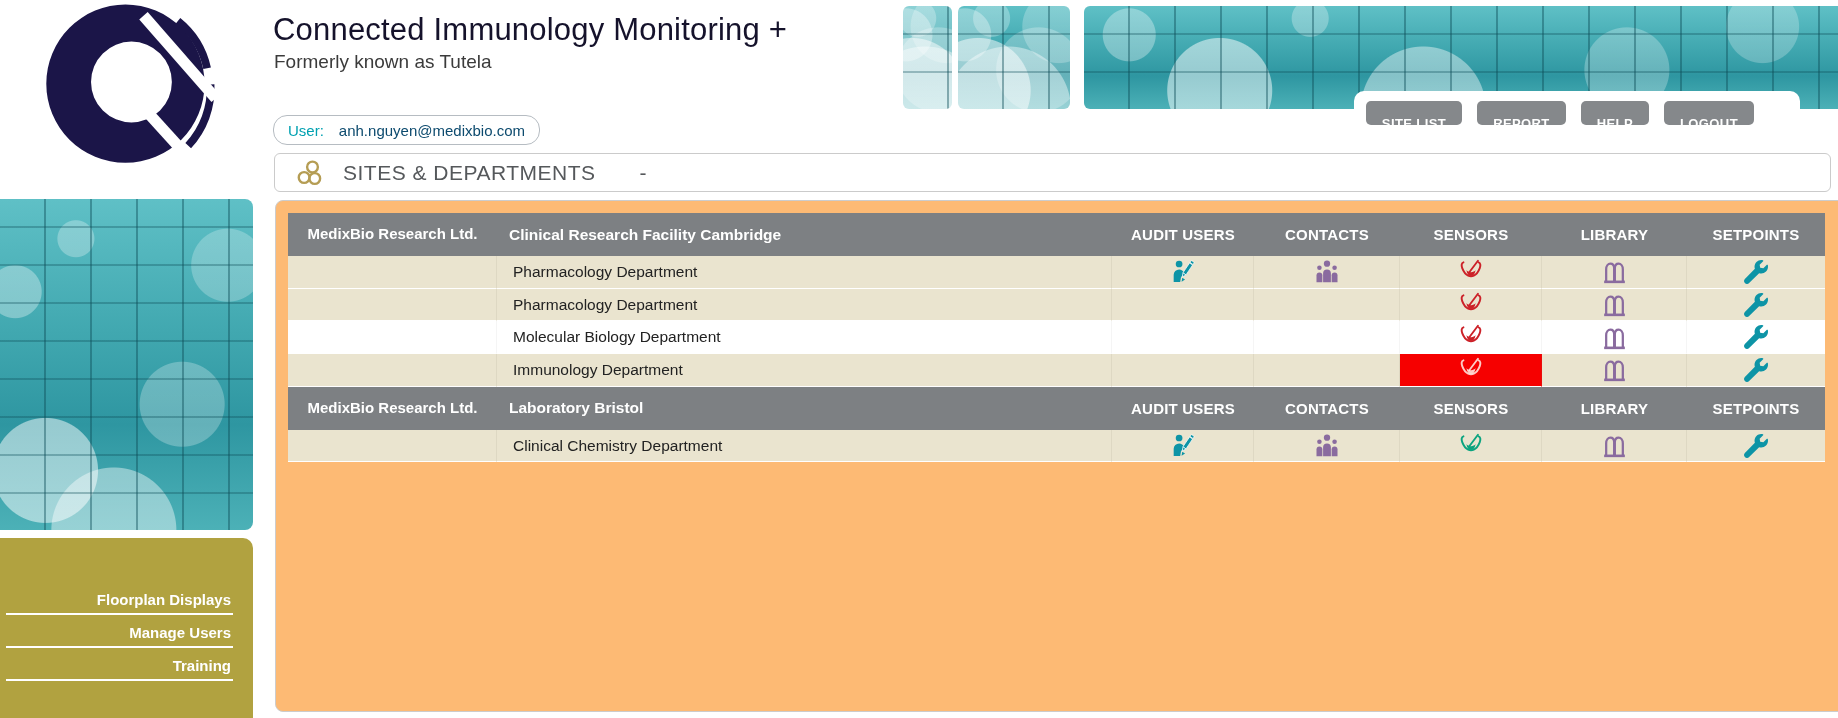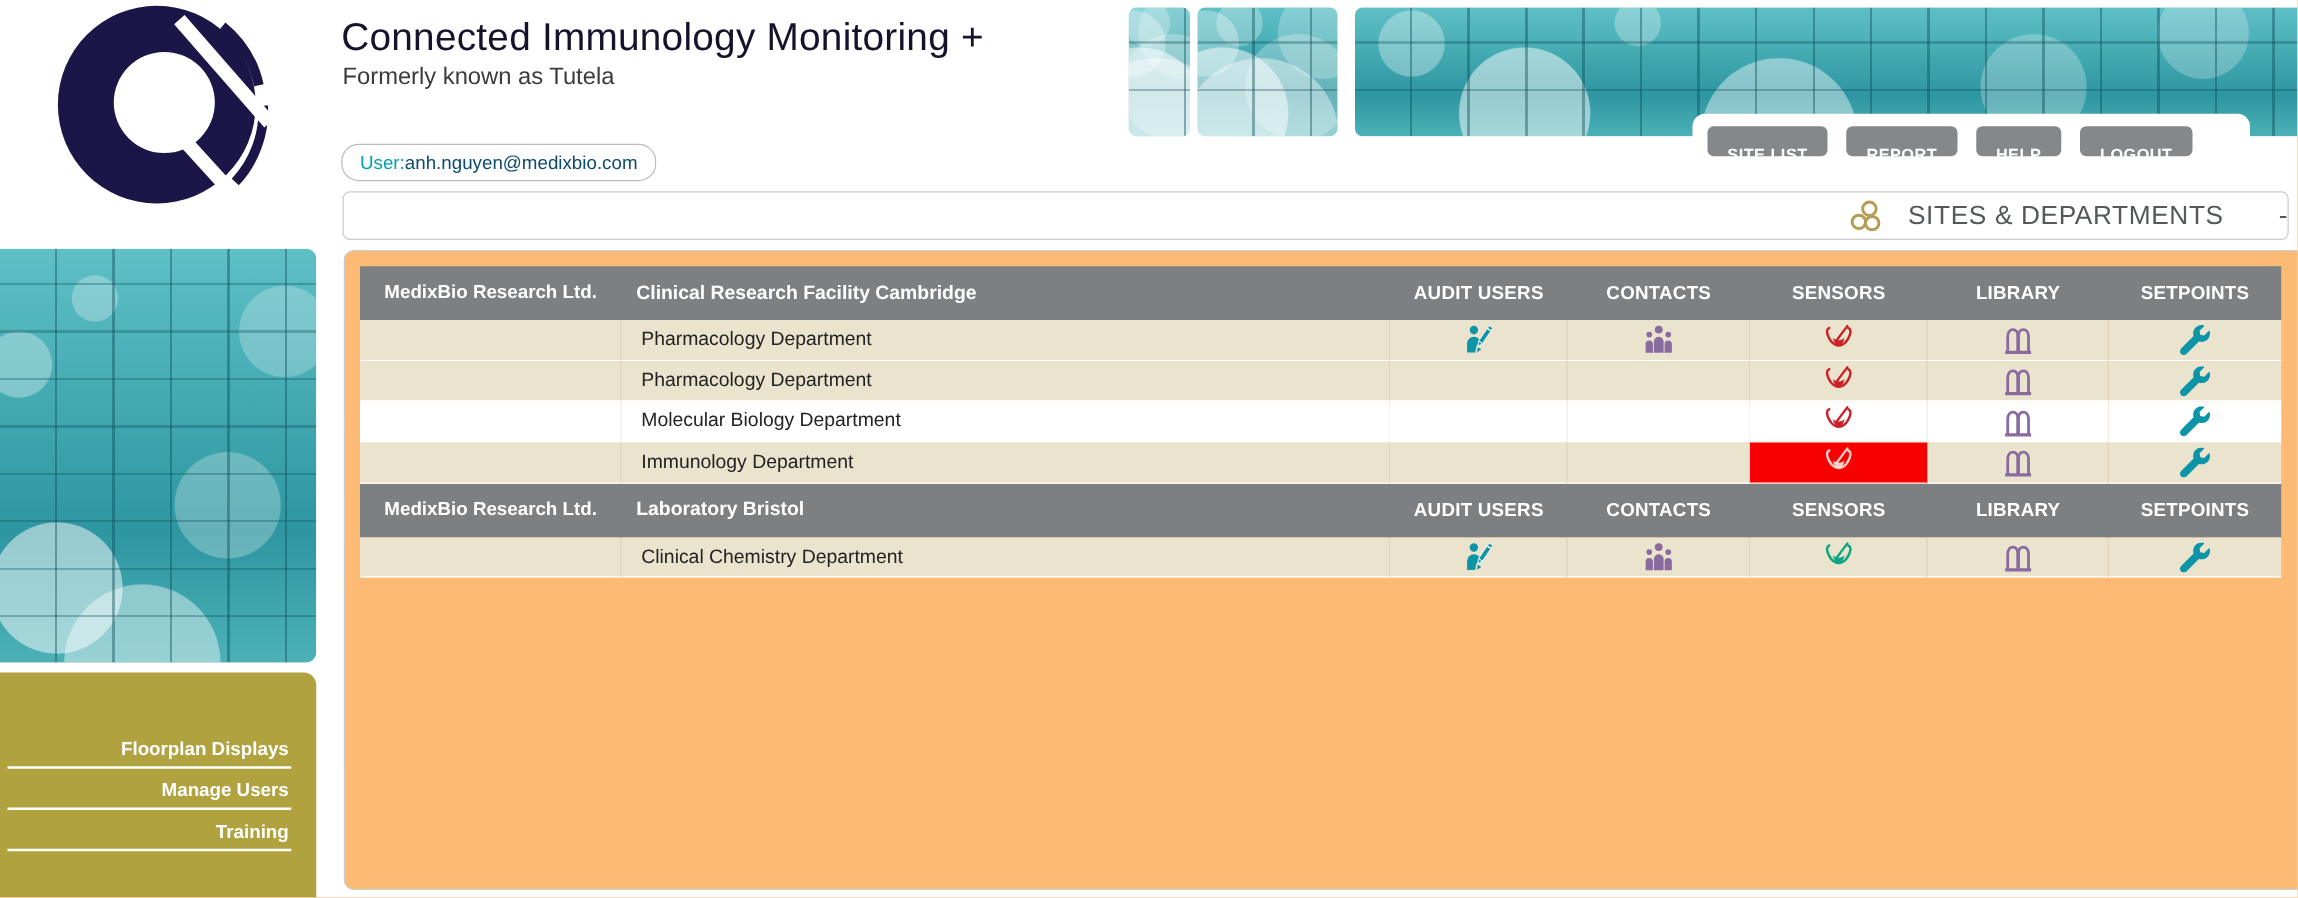--- a/index.html
+++ b/index.html
@@ -36,31 +36,31 @@
     display:flex;align-items:center;justify-content:flex-end;gap:15px;
     padding-right:46px;box-sizing:border-box;z-index:5;
   }
   .nav-btn{
     background:#85888b;color:#fff;border:none;border-radius:5px;height:22px;
     font-family:"Liberation Sans",sans-serif;font-size:13px;font-weight:bold;
     letter-spacing:.4px;padding:12px 16px;line-height:22px;cursor:pointer;white-space:nowrap;
   }
 
   .user-box{
-    left:273px;top:115px;height:28px;display:inline-flex;align-items:center;gap:0;
+    left:273px;top:115px;height:28px;display:inline-flex;align-items:center;gap:15px;
     border:1.5px solid #b6bcc2;border-radius:14px;padding:0 14px;background:#fff;
     font-size:15px;white-space:nowrap;
   }
   .user-label{color:#00a1b1;}
   .user-email{color:#0c4a6e;}
 
   .sites-bar{
     left:274px;top:153px;width:1557px;height:39px;box-sizing:border-box;
     border:1px solid #cbcbcb;border-radius:6px;background:#fff;
-    display:flex;align-items:center;padding-left:20px;gap:18px;justify-content:flex-end;
+    display:flex;align-items:center;padding-left:20px;gap:18px;
   }
   .sites-bar-title{font-size:21px;color:#55585b;letter-spacing:.5px;}
   .sites-bar-dash{font-size:21px;color:#55585b;margin-left:26px;cursor:pointer;}
 
   
   .side-image{left:0;top:199px;width:253px;height:331px;border-radius:0 8px 8px 0;}
   .side-gold{left:0;top:538px;width:253px;height:180px;background:#b1a240;border-radius:0 10px 0 0;}
   .side-nav{position:absolute;left:6px;right:20px;top:44px;list-style:none;margin:0;padding:0;}
   .side-nav li{
     text-align:right;font-size:15px;font-weight:bold;color:#fff;

